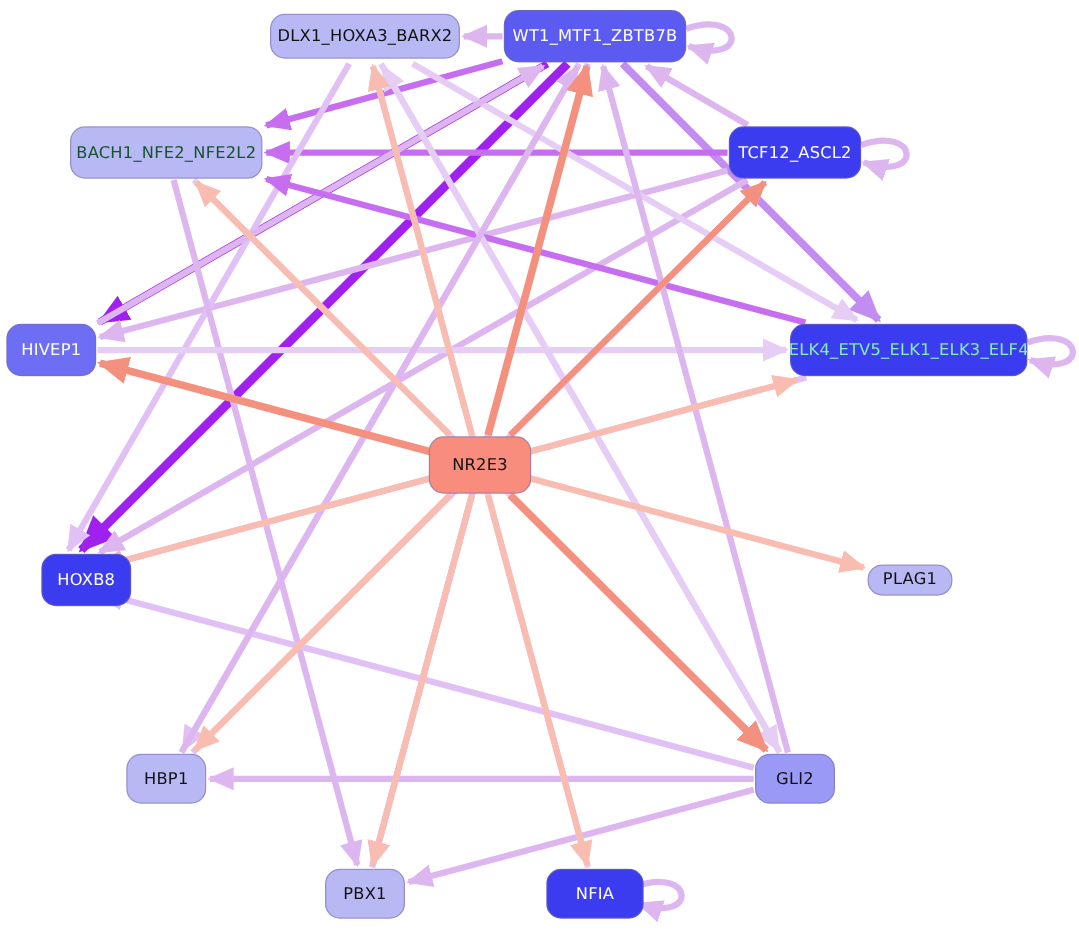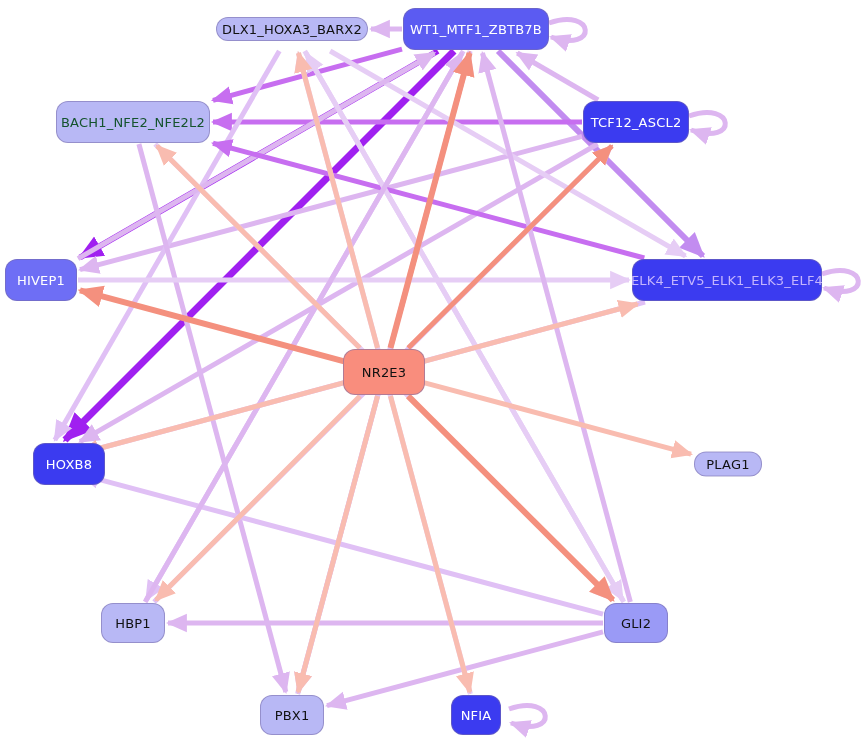--- a/index.html
+++ b/index.html
@@ -114,53 +114,53 @@
       <path d="M347,362.07580174927114 L80,290.4606413994169" stroke="#f4907e" stroke-width="6" fill="none" stroke-linecap="butt" marker-end="url(#ah6)"></path>
       <path d="M421,362.07580174927114 L637.5217391304348,304" stroke="#f9bcb0" stroke-width="5" fill="none" stroke-linecap="butt" marker-end="url(#ah7)"></path>
       <path d="M347,381.92419825072886 L80,453.5393586005831" stroke="#f9bcb0" stroke-width="5" fill="none" stroke-linecap="butt" marker-end="url(#ah7)"></path>
       <path d="M421,381.8953488372093 L691,454.1046511627907" stroke="#f9bcb0" stroke-width="5" fill="none" stroke-linecap="butt" marker-end="url(#ah7)"></path>
       <path d="M360,396 L156,600" stroke="#f9bcb0" stroke-width="5" fill="none" stroke-linecap="butt" marker-end="url(#ah7)"></path>
       <path d="M408.0956175298805,396 L612.9083665338645,600" stroke="#f4907e" stroke-width="6" fill="none" stroke-linecap="butt" marker-end="url(#ah6)"></path>
       <path d="M377.56268221574345,396 L298.16909620991254,692" stroke="#f9bcb0" stroke-width="5" fill="none" stroke-linecap="butt" marker-end="url(#ah7)"></path>
       <path d="M390.43731778425655,396 L469.83090379008746,692" stroke="#f9bcb0" stroke-width="5" fill="none" stroke-linecap="butt" marker-end="url(#ah7)"></path>
     </svg>
   <div id="node-layer">
-      <div class="node" style="left: 292px; top: 29px; width: 152px; height: 24px; background: rgb(184, 184, 245); color: rgb(17, 17, 17);">
+      <div class="node" style="left: 292px; top: 29px; width: 152px; height: 36px; background: rgb(184, 184, 245); color: rgb(17, 17, 17);">
         <span class="node-label">DLX1_HOXA3_BARX2</span>
       </div>
       <div class="node" style="left: 476px; top: 29px; width: 146px; height: 42px; background: rgb(91, 91, 242); color: rgb(255, 255, 255);">
         <span class="node-label">WT1_MTF1_ZBTB7B</span>
       </div>
       <div class="node" style="left: 133px; top: 122px; width: 154px; height: 42px; background: rgb(184, 184, 245); color: #14532d;">
         <span class="node-label">BACH1_NFE2_NFE2L2</span>
       </div>
       <div class="node" style="left: 636px; top: 122px; width: 106px; height: 42px; background: rgb(59, 59, 240); color: rgb(255, 255, 255);">
         <span class="node-label">TCF12_ASCL2</span>
       </div>
       <div class="node" style="left: 41px; top: 280px; width: 72px; height: 42px; background: rgb(110, 110, 245); color: rgb(255, 255, 255);">
         <span class="node-label">HIVEP1</span>
       </div>
-      <div class="node" style="left: 727px; top: 280px; width: 190px; height: 42px; background: rgb(59, 59, 240); color: #c4b5fd;">
+      <div class="node" style="left: 727px; top: 280px; width: 190px; height: 42px; background: rgb(59, 59, 240); color: #86efac;">
         <span class="node-label">ELK4_ETV5_ELK1_ELK3_ELF4</span>
       </div>
       <div class="node" style="left: 384px; top: 372px; width: 82px; height: 46px; background: rgb(249, 141, 125); color: rgb(17, 17, 17);">
         <span class="node-label">NR2E3</span>
       </div>
       <div class="node" style="left: 41px; top: 464px; width: 72px; height: 42px; background: rgb(59, 59, 240); color: rgb(255, 255, 255); margin-left: 28px;">
         <span class="node-label">HOXB8</span>
       </div>
       <div class="node" style="left: 728px; top: 464px; width: 68px; height: 25px; background: rgb(184, 184, 245); color: rgb(17, 17, 17);">
         <span class="node-label">PLAG1</span>
       </div>
       <div class="node" style="left: 133px; top: 623px; width: 64px; height: 40px; background: rgb(184, 184, 245); color: rgb(17, 17, 17);">
         <span class="node-label">HBP1</span>
       </div>
       <div class="node" style="left: 636px; top: 623px; width: 64px; height: 40px; background: rgb(154, 154, 246); color: rgb(17, 17, 17);">
         <span class="node-label">GLI2</span>
       </div>
       <div class="node" style="left: 292px; top: 715px; width: 64px; height: 40px; background: rgb(184, 184, 245); color: rgb(17, 17, 17);">
         <span class="node-label">PBX1</span>
       </div>
-      <div class="node" style="left: 476px; top: 715px; width: 50px; height: 40px; background: rgb(59, 59, 240); color: rgb(255, 255, 255); align-items: center;">
+      <div class="node" style="left: 476px; top: 715px; width: 78px; height: 40px; background: rgb(59, 59, 240); color: rgb(255, 255, 255); align-items: center;">
         <span class="node-label">NFIA</span>
       </div>
     </div>
 </div>
 
 </body></html>

